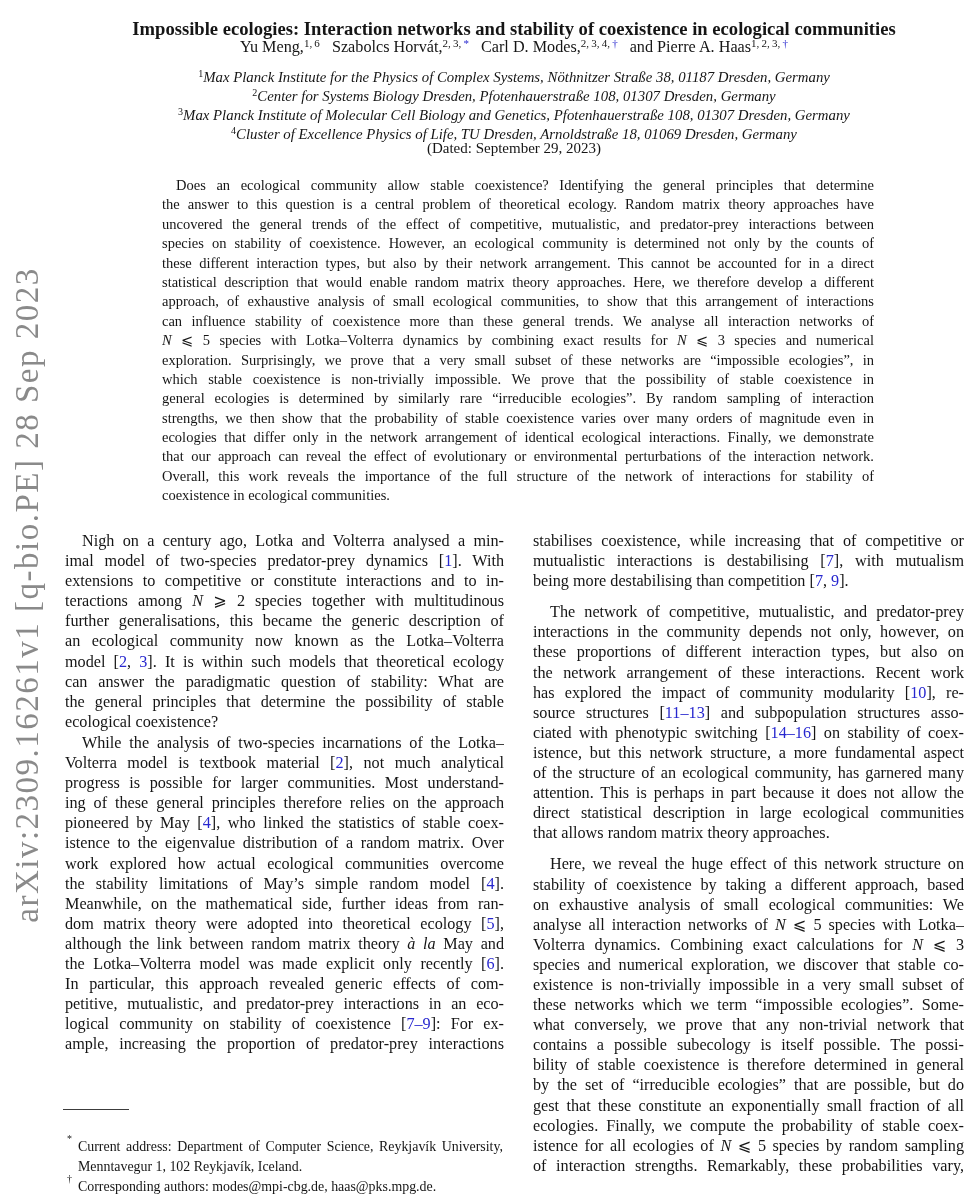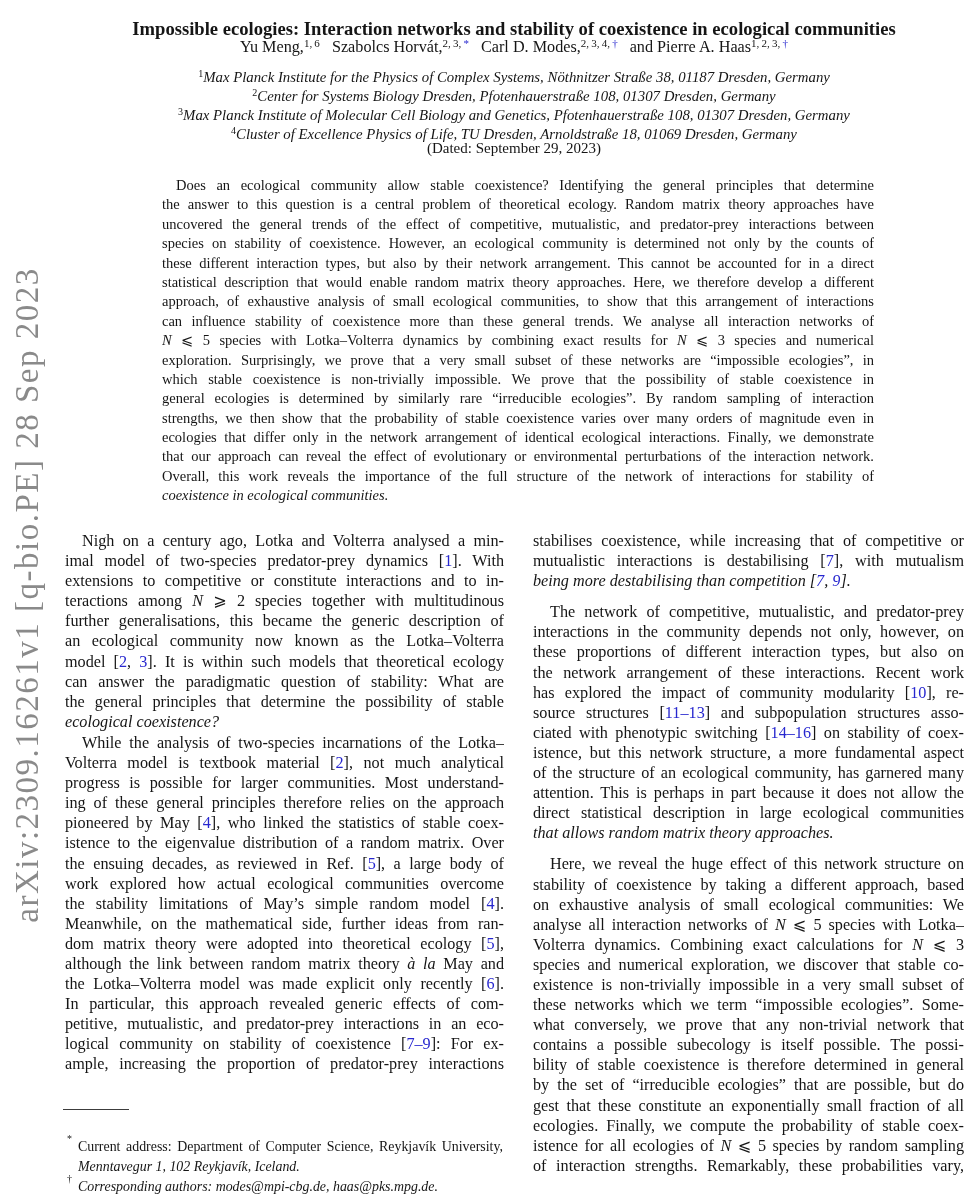--- a/index.html
+++ b/index.html
@@ -22,21 +22,21 @@
   .abstract{position:absolute;top:176px;left:162px;width:712px;
         font-size:14.5px;line-height:19.4px;}
   .abstract .line{height:19.4px;}
   .col{position:absolute;top:531px;font-size:16.2px;line-height:20.1px;}
   .col .line{height:20.1px;}
   .col-left{left:65px;width:439px;}
   .col-right{left:533px;width:431px;}
   .col-left  .para + .para{margin-top:1px;}
   .col-right .para + .para{margin-top:11px;}
   .line{text-align:justify;text-align-last:justify;overflow:hidden;}
-  .line.pl{text-align-last:left;font-style:italic;}
+  .line.pl{text-align-last:left;}
   .para.indent .line:first-child{text-indent:17px;}
   .abstract .para.indent .line:first-child{text-indent:14px;}
   .fnrule{position:absolute;top:1109px;left:63px;width:66px;height:0;
         border-top:1.7px solid #3c3c3c;}
   .footnotes{position:absolute;top:1137px;left:78px;width:425px;
         font-size:13.9px;line-height:19.8px;}
   .footnotes .line{height:19.8px;}
   .fn{position:relative;}
   .fn-marker{position:absolute;left:-11px;top:2px;font-size:0.72em;}
   sup{font-size:0.68em;line-height:0;position:relative;top:-0.45em;vertical-align:baseline;}
@@ -91,21 +91,20 @@
         <div class="line">the general principles that determine the possibility of stable</div>
         <div class="line pl">ecological coexistence?</div>
       </div>
       <div class="para indent">
         <div class="line">While the analysis of two-species incarnations of the Lotka–</div>
         <div class="line">Volterra model is textbook material [<span class="cite">2</span>], not much analytical</div>
         <div class="line">progress is possible for larger communities. Most understand-</div>
         <div class="line">ing of these general principles therefore relies on the approach</div>
         <div class="line">pioneered by May [<span class="cite">4</span>], who linked the statistics of stable coex-</div>
         <div class="line">istence to the eigenvalue distribution of a random matrix. Over</div>
-        <div class="line">the ensuing decades, as reviewed in Ref. [<span class="cite">5</span>], a large body of</div>
         <div class="line">work explored how actual ecological communities overcome</div>
         <div class="line">the stability limitations of May’s simple random model [<span class="cite">4</span>].</div>
         <div class="line">Meanwhile, on the mathematical side, further ideas from ran-</div>
         <div class="line">dom matrix theory were adopted into theoretical ecology [<span class="cite">5</span>],</div>
         <div class="line">although the link between random matrix theory <span class="it">à la</span> May and</div>
         <div class="line">the Lotka–Volterra model was made explicit only recently [<span class="cite">6</span>].</div>
         <div class="line">In particular, this approach revealed generic effects of com-</div>
         <div class="line">petitive, mutualistic, and predator-prey interactions in an eco-</div>
         <div class="line">logical community on stability of coexistence [<span class="cite">7–9</span>]:  For ex-</div>
         <div class="line">ample, increasing the proportion of predator-prey interactions</div>

